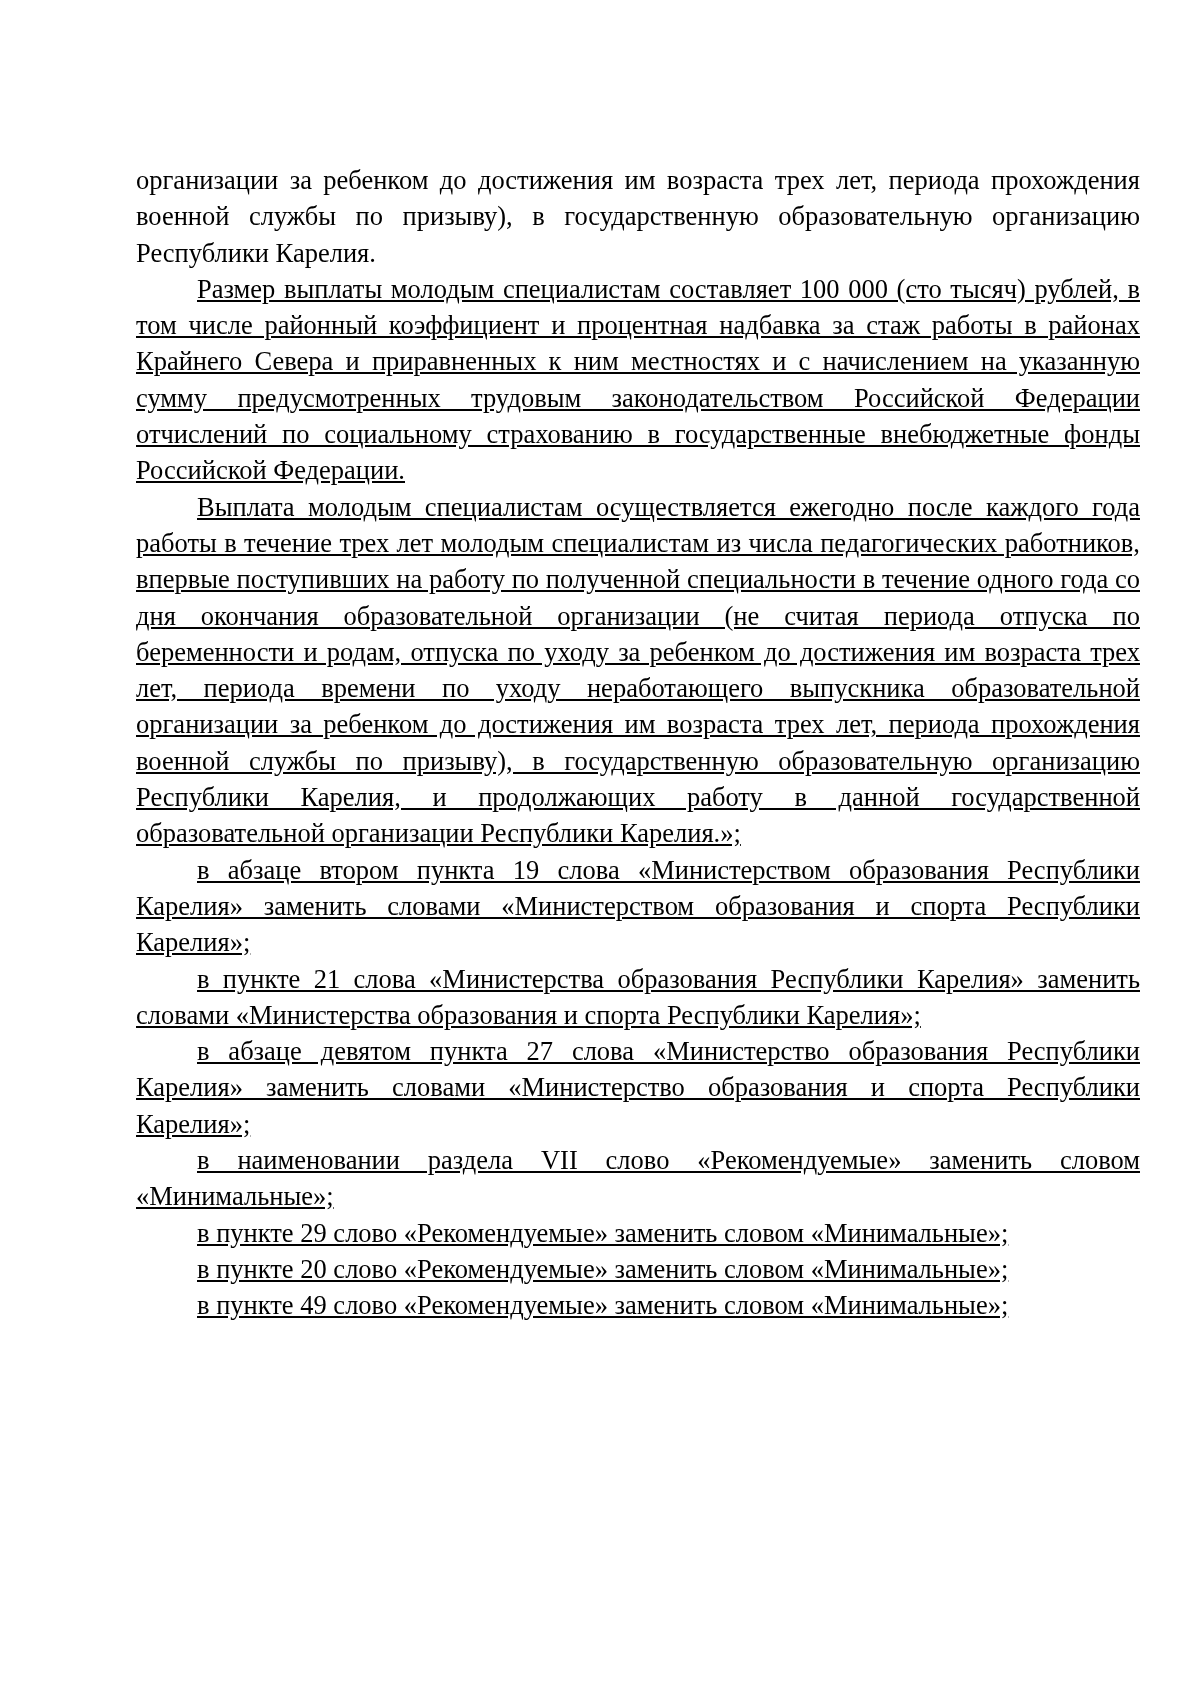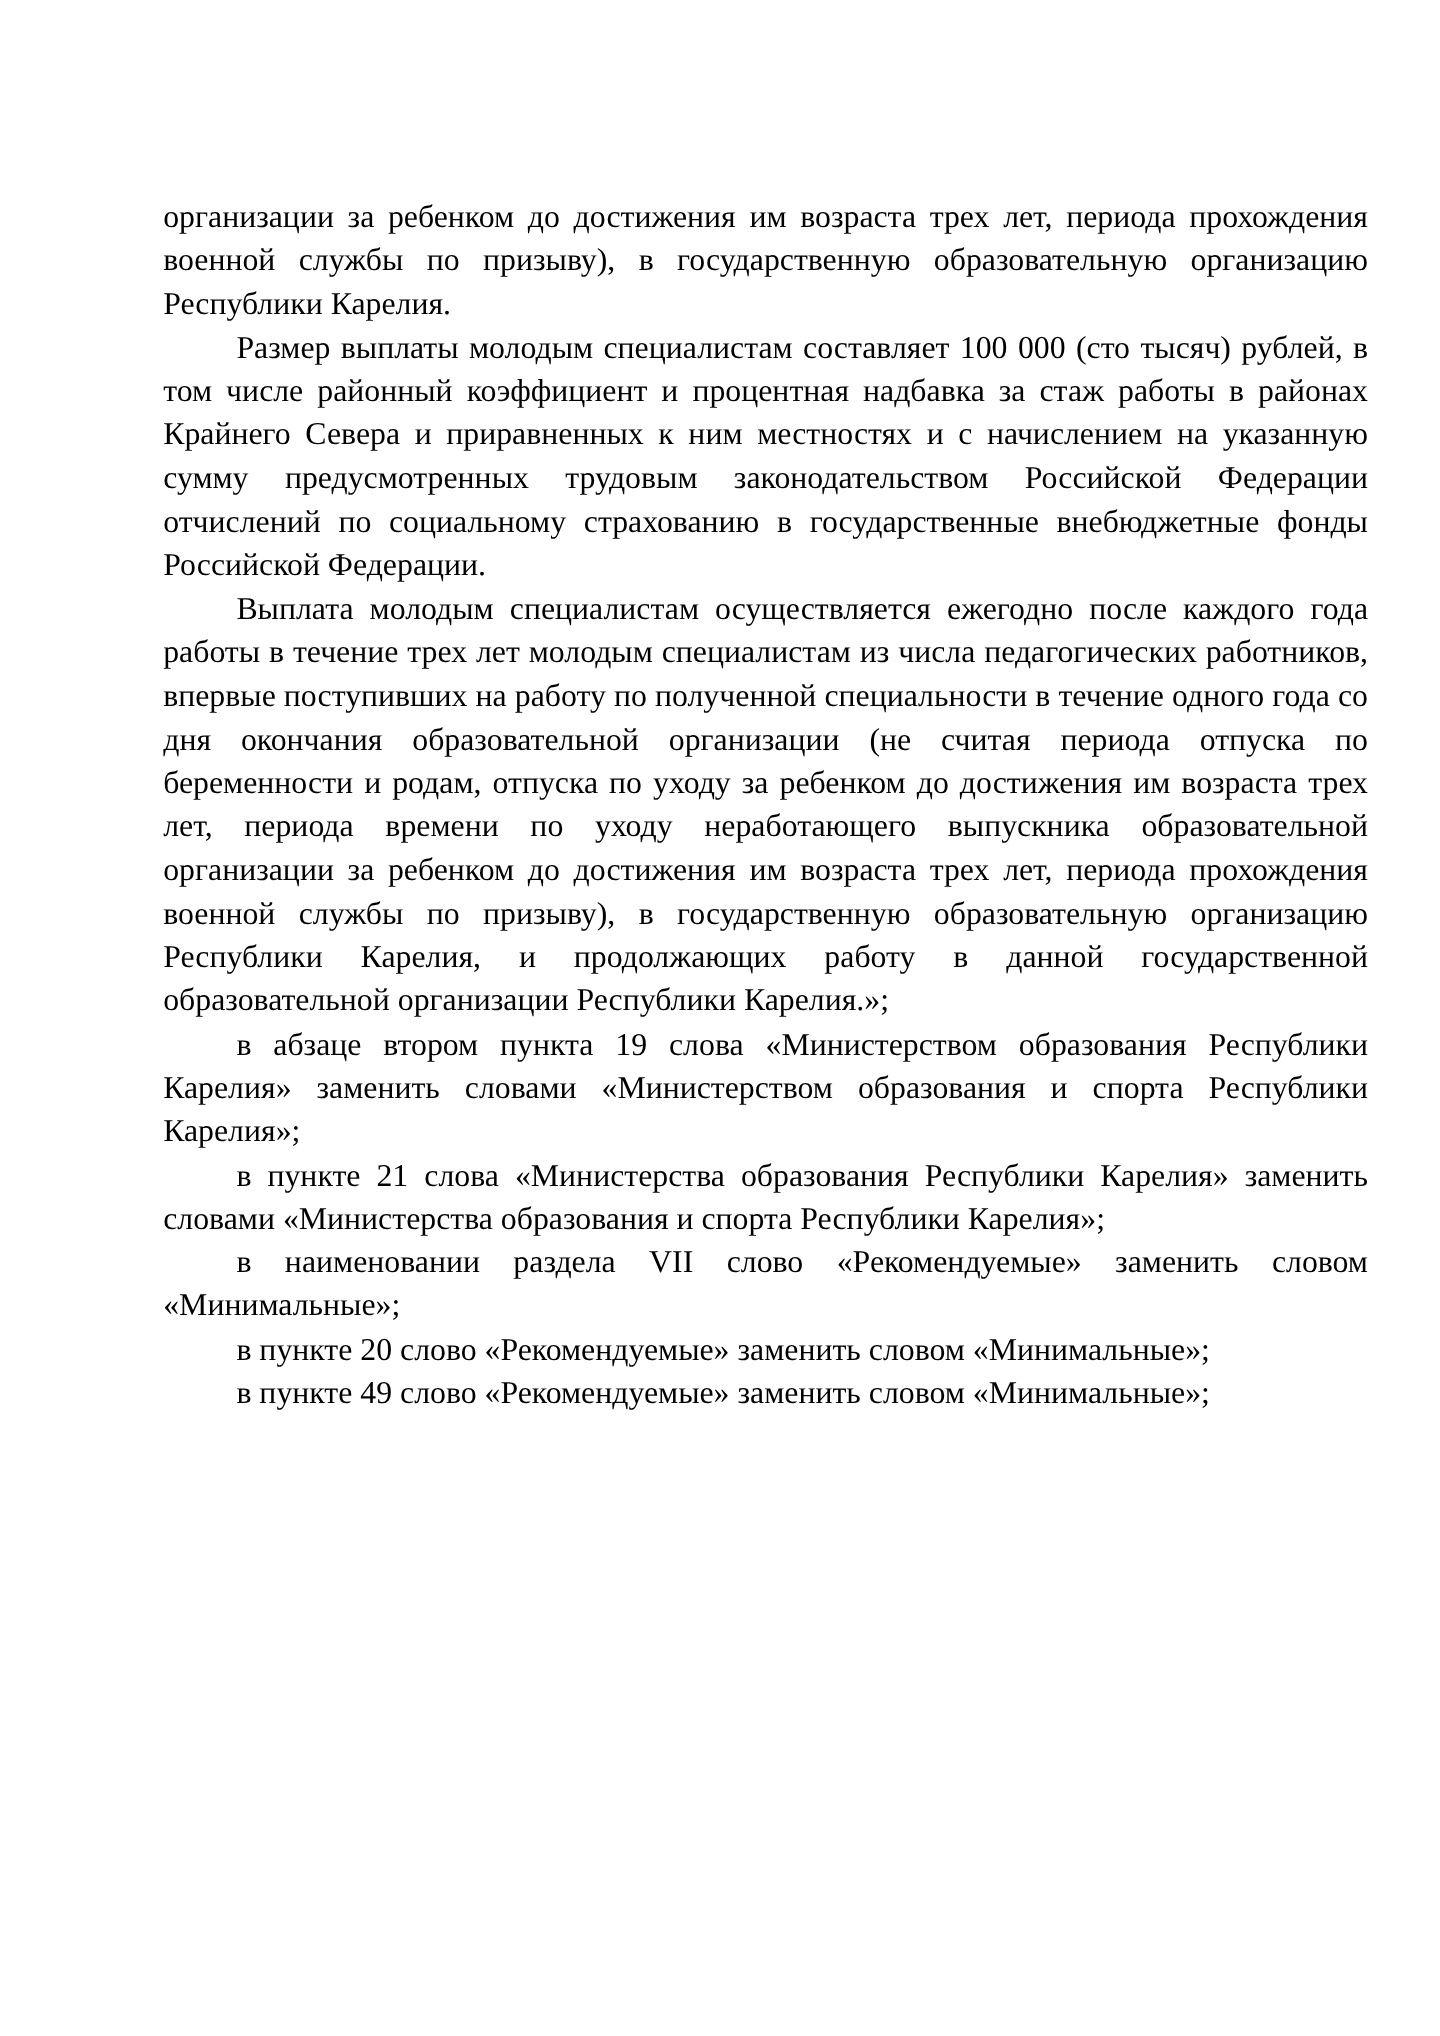--- a/index.html
+++ b/index.html
@@ -23,29 +23,32 @@
     line-height: 36.3px;
     color: #000000;
     text-align: justify;
   }
   .doc-body p {
     margin: 0;
     padding: 0;
   }
   .doc-body p.indent {
     text-indent: 61px;
+    text-decoration: underline;
   }
 </style>
 </head>
 <body>
 
 <div class="page">
   <div class="doc-body">
     <p>организации за ребенком до достижения им возраста трех лет, периода прохождения военной службы по призыву), в государственную образовательную организацию Республики Карелия.</p>
     <p class="indent">Размер выплаты молодым специалистам составляет 100 000 (сто тысяч) рублей, в том числе районный коэффициент и процентная надбавка за стаж работы в районах Крайнего Севера и приравненных к ним местностях и с начислением на указанную сумму предусмотренных трудовым законодательством Российской Федерации отчислений по социальному страхованию в государственные внебюджетные фонды Российской Федерации.</p>
     <p class="indent">Выплата молодым специалистам осуществляется ежегодно после каждого года работы в течение трех лет молодым специалистам из числа педагогических работников, впервые поступивших на работу по полученной специальности в течение одного года со дня окончания образовательной организации (не считая периода отпуска по беременности и родам, отпуска по уходу за ребенком до достижения им возраста трех лет, периода времени по уходу неработающего выпускника образовательной организации за ребенком до достижения им возраста трех лет, периода прохождения военной службы по призыву), в государственную образовательную организацию Республики Карелия, и продолжающих работу в данной государственной образовательной организации Республики Карелия.»;</p>
     <p class="indent">в абзаце втором пункта 19 слова «Министерством образования Республики Карелия» заменить словами «Министерством образования и спорта Республики Карелия»;</p>
     <p class="indent">в пункте 21 слова «Министерства образования Республики Карелия» заменить словами «Министерства образования и спорта Республики Карелия»;</p>
+    <p class="indent">в абзаце девятом пункта 27 слова «Министерство образования Республики Карелия» заменить словами «Министерство образования и спорта Республики Карелия»;</p>
     <p class="indent">в наименовании раздела VII слово «Рекомендуемые» заменить словом «Минимальные»;</p>
+    <p class="indent">в пункте 29 слово «Рекомендуемые» заменить словом «Минимальные»;</p>
     <p class="indent">в пункте 20 слово «Рекомендуемые» заменить словом «Минимальные»;</p>
     <p class="indent">в пункте 49 слово «Рекомендуемые» заменить словом «Минимальные»;</p>
   </div>
 </div>
 
 </body></html>

